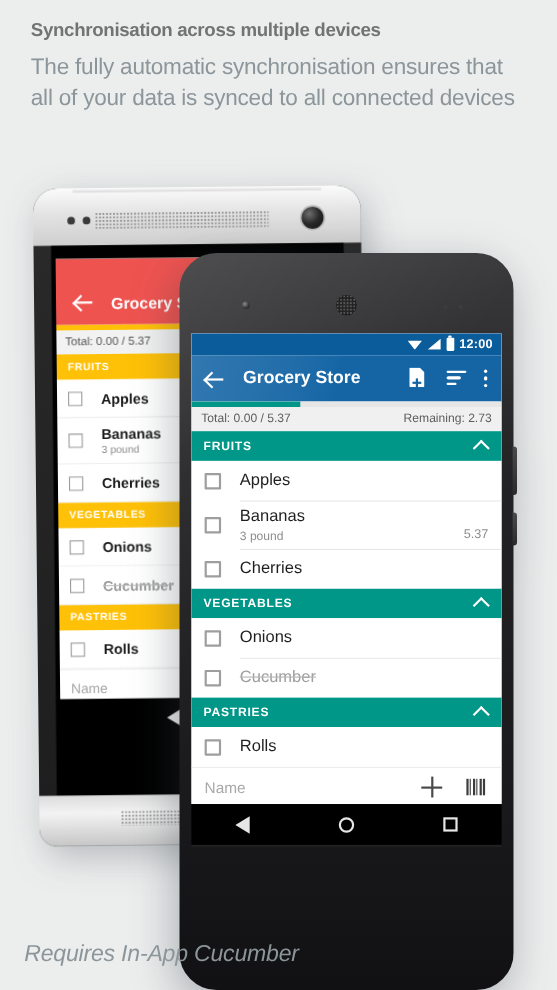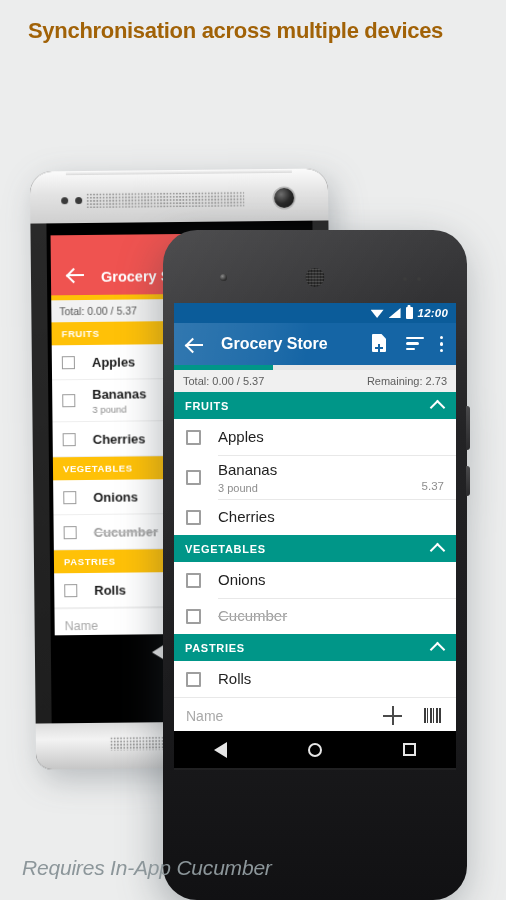--- a/index.html
+++ b/index.html
@@ -17,23 +17,23 @@
   }
 
   
   .promo-header {
     position: absolute;
     left: 0; top: 0;
     width: 506px;
     padding: 18px 26px 0 28px;
   }
   .promo-title {
-    font-size: 22px;
+    font-size: 17px;
     font-weight: bold;
-    color: #a16207;
+    color: #737373;
     letter-spacing: -0.3px;
     line-height: 1.2;
     white-space: nowrap;
   }
   .promo-sub {
     margin-top: 9px;
     font-size: 20.5px;
     font-weight: normal;
     color: #8c969a;
     line-height: 1.35;
@@ -331,21 +331,20 @@
 
   
   .statusbar {
     height: 20px;
     background: #0b5c9a;
     display: flex;
     align-items: center;
     justify-content: flex-end;
     padding: 0 8px;
     gap: 5px;
-    font-style: italic;
   }
   .sb-time {
     color: #fff;
     font-size: 11.5px;
     font-weight: bold;
     letter-spacing: .2px;
   }
   .icon-wifi {
     width: 13px; height: 10px;
     background: #fff;
@@ -654,20 +653,21 @@
     width: 282px;
     height: 2px;
     background: rgba(255,255,255,0.04);
   }
 </style>
 </head>
 <body>
 
 <div class="promo-header">
   <div class="promo-title">Synchronisation across multiple devices</div>
+  <div class="promo-sub">The fully automatic synchronisation ensures that all of your data is synced to all connected devices</div>
 </div>
 
 <div class="stage">
 
   <div class="phone-back">
     <div class="pb-body"></div>
 
     <div class="pb-top-bezel">
       <div class="pb-top-edge"></div>
       <div class="pb-dots">

